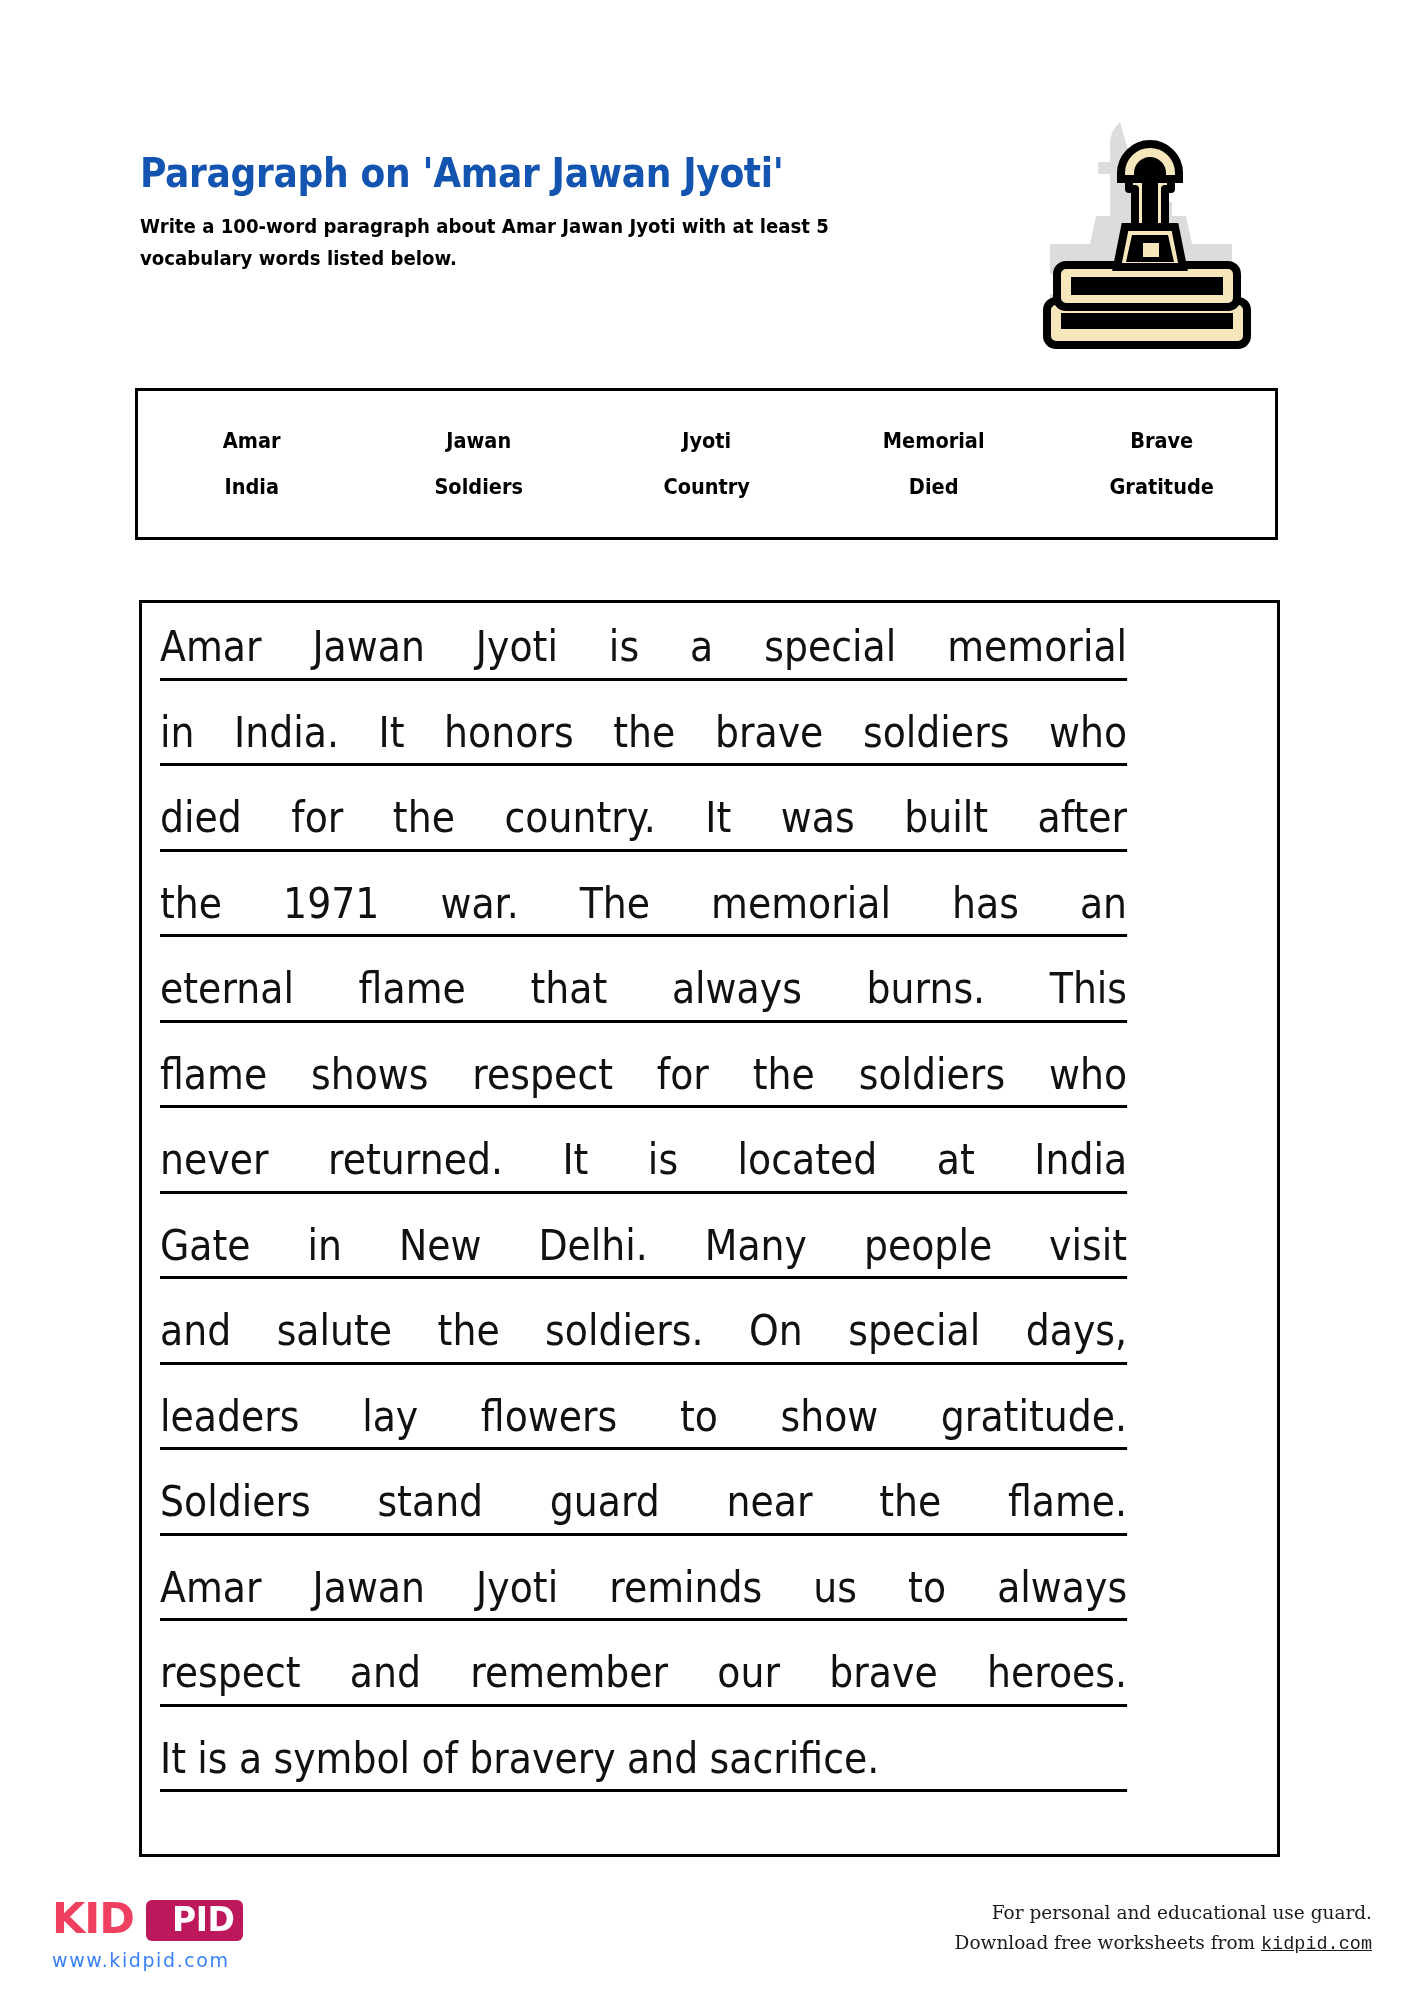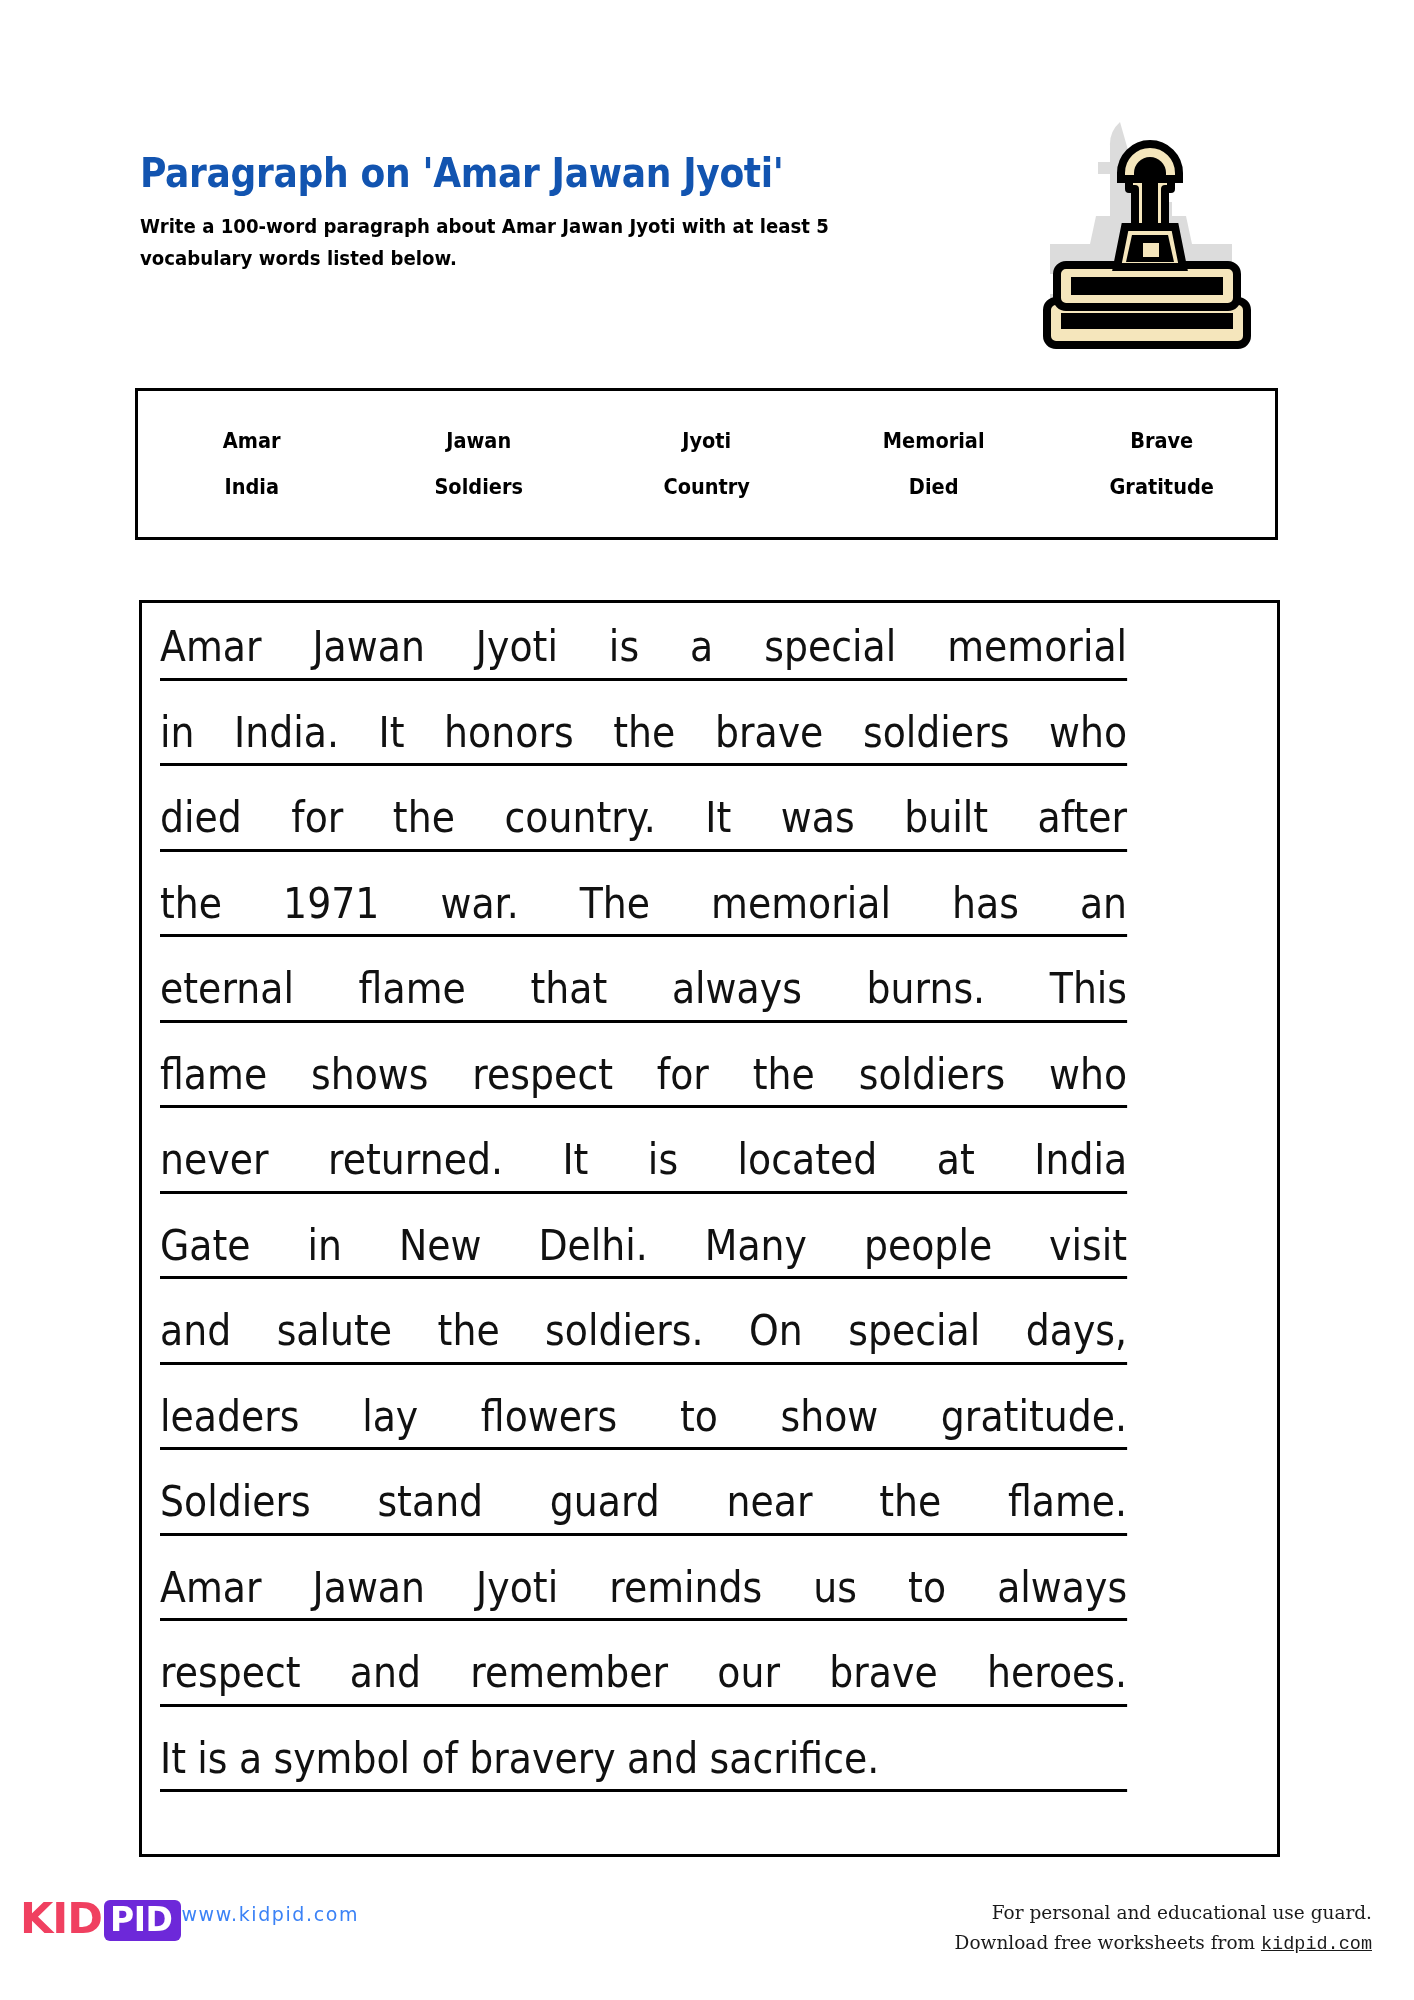--- a/index.html
+++ b/index.html
@@ -157,49 +157,49 @@
   .footer {
     position: absolute;
     left: 0;
     bottom: 0;
     width: 1414px;
     height: 150px;
   }
 
   .brand-logo {
     position: absolute;
-    left: 20px;
+    left: 52px;
     top: 1895px;
     display: flex;
-    flex-direction: row;
+    flex-direction: column;
   }
   .brand-mark {
     display: flex;
     align-items: center;
     height: 46px;
   }
   .brand-kid {
     font-family: "DejaVu Sans", sans-serif;
     font-size: 43px;
     font-weight: 700;
     color: #f04060;
     letter-spacing: -1px;
     line-height: 1;
   }
   .brand-pid {
     font-family: "DejaVu Sans", sans-serif;
     font-size: 33px;
     font-weight: 700;
     color: #ffffff;
-    background: #6d28d9;
+    background: #be185d;
     border-radius: 6px;
-    padding: 3px 9px 5px 6px;
+    padding: 3px 9px 5px 26px;
     letter-spacing: -0.5px;
     line-height: 1;
-    margin-left: 2px;
+    margin-left: 12px;
     position: relative;
     top: 2px;
   }
   .brand-url {
     font-family: "DejaVu Sans", sans-serif;
     font-size: 19px;
     font-weight: 400;
     color: #3b82f6;
     letter-spacing: 1.6px;
     margin-top: 8px;

